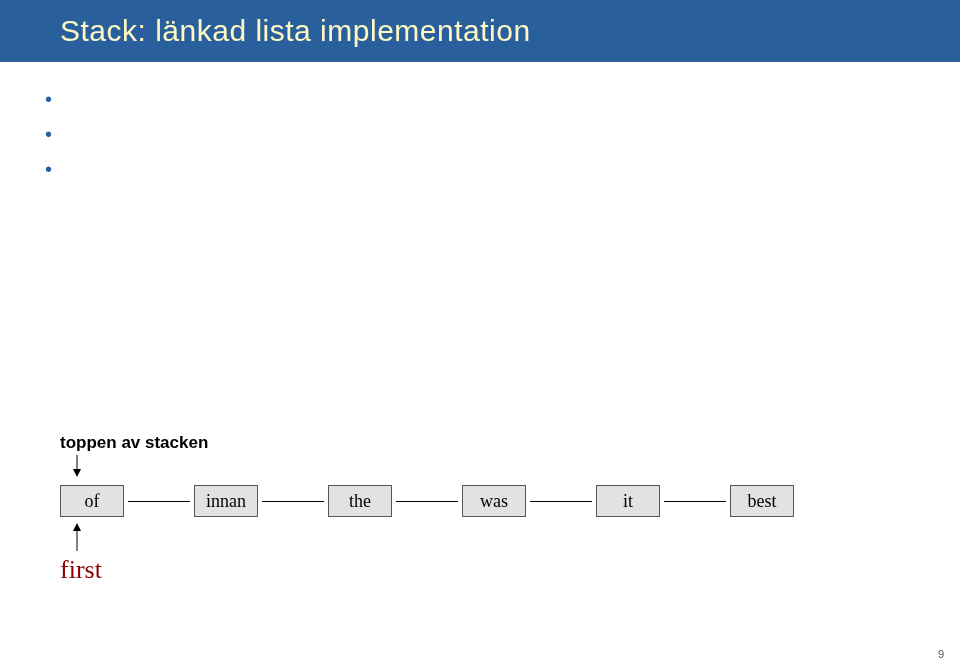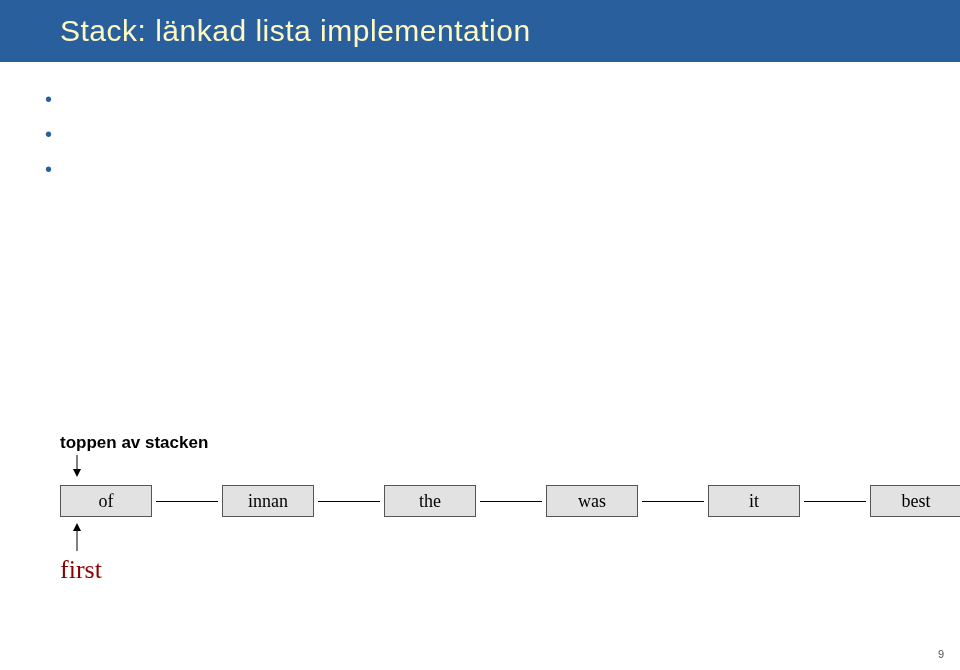--- a/index.html
+++ b/index.html
@@ -59,21 +59,21 @@
     margin-bottom: 2px;
   }
   .ll-row {
     display: flex;
     align-items: center;
     margin-top: 2px;
   }
   .node {
     background: #e2e2e2;
     border: 1px solid #555;
-    padding: 4px 24px;
+    padding: 4px 10px;
     font-family: Georgia, "Times New Roman", serif;
     font-size: 18px;
     min-width: 42px;
     text-align: center;
     display: flex;
     align-items: center;
     justify-content: center;
     height: 22px;
   }
   .link-line {

